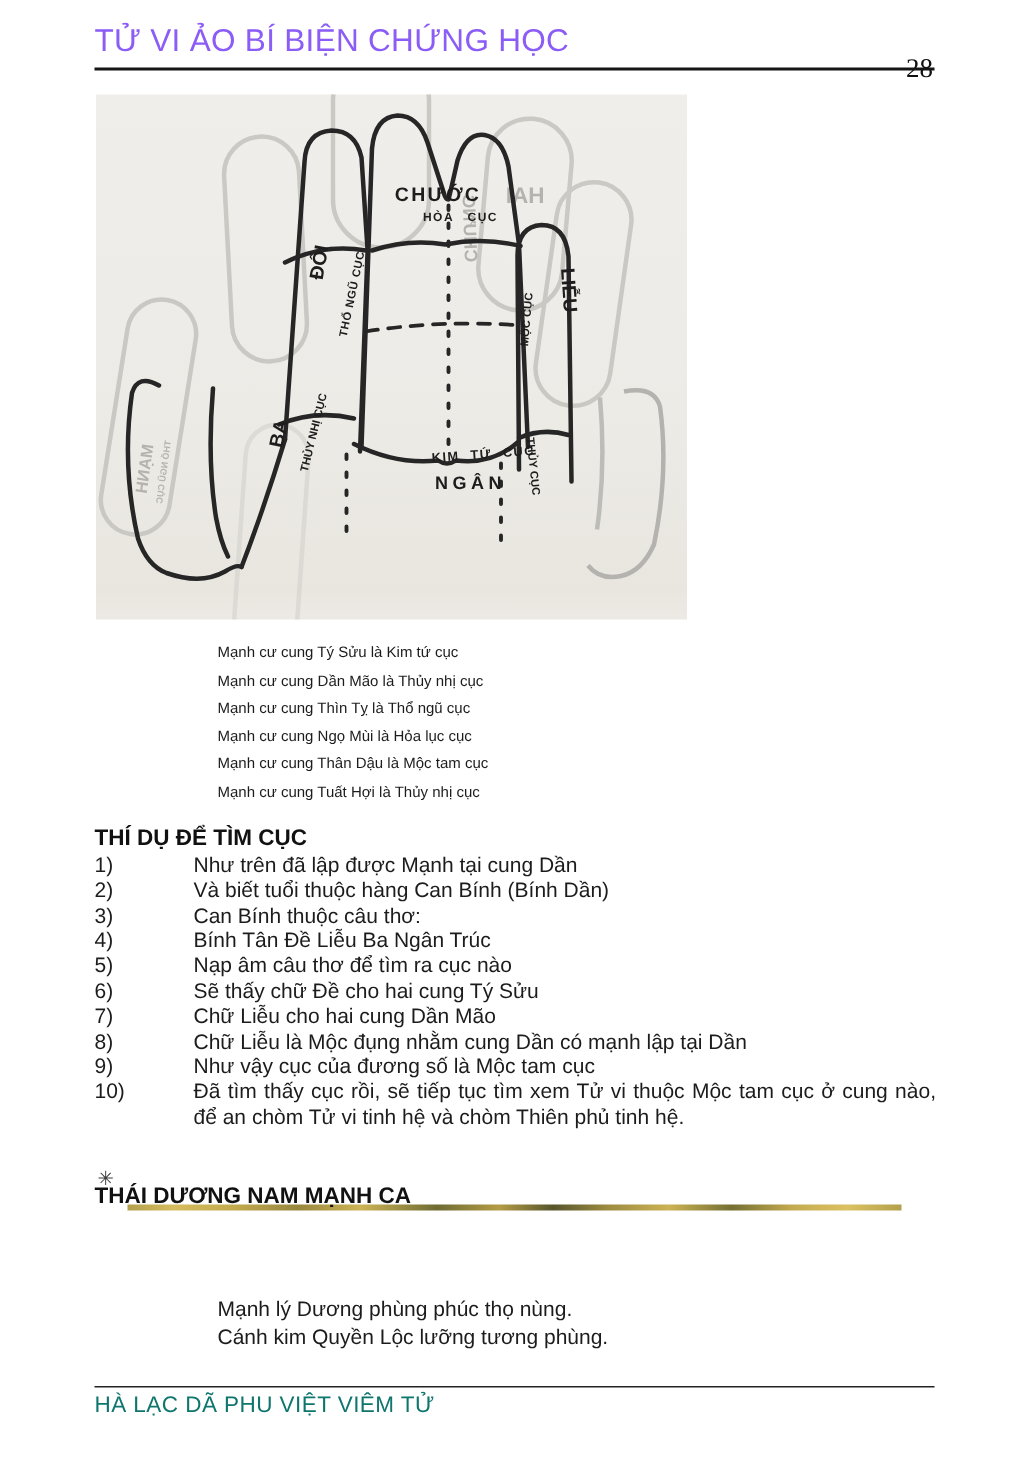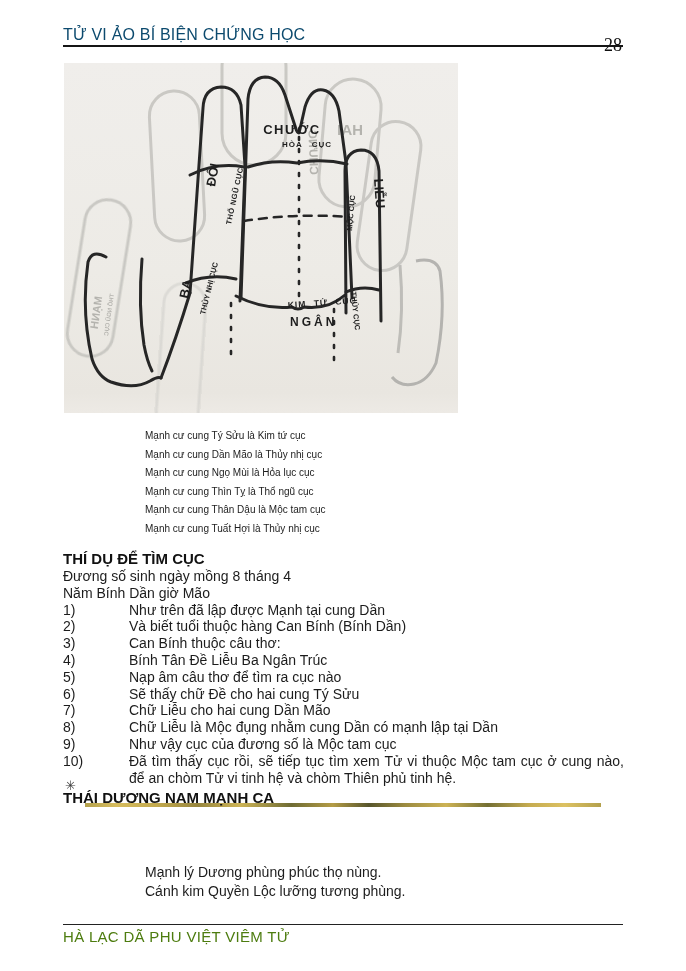--- a/index.html
+++ b/index.html
@@ -1,20 +1,20 @@
 <!DOCTYPE html>
 <html><head>
 <meta charset="utf-8">
 <style>
   html,body{margin:0;padding:0;background:#ffffff;}
   body{width:686px;height:971px;font-family:"Liberation Sans","DejaVu Sans",sans-serif;color:#1c1c1c;}
   .page{position:relative;width:686px;height:971px;background:#fff;overflow:hidden;}
 
   
-  .hdr-title{position:absolute;left:63px;top:26px;font-size:16px;letter-spacing:.2px;color:#0c4a6e;white-space:nowrap;}
+  .hdr-title{position:absolute;left:63px;top:16px;font-size:21px;letter-spacing:.2px;color:#8b5cf6;white-space:nowrap;}
   .hdr-num{position:absolute;right:64px;top:35px;font-family:"Liberation Serif","DejaVu Serif",serif;font-size:18px;color:#111;}
   .hdr-rule{position:absolute;left:63px;top:45px;width:560px;height:2px;background:#151515;}
 
   
   .figure{position:absolute;left:64px;top:63px;width:394px;height:350px;
           background:linear-gradient(180deg,#f0eeeb 0%,#edebe6 60%,#e9e6e0 94%,#edeae5 100%);}
   .figure svg{display:block;width:394px;height:350px;}
 
   
   .cuc-list{position:absolute;left:145px;top:427px;font-size:10px;line-height:18.5px;}
@@ -31,21 +31,21 @@
   .asterisk{position:absolute;left:65px;top:778px;font-size:13px;color:#3a3a3a;}
   .gold-rule{position:absolute;left:85px;top:803px;width:516px;height:4px;
     background:linear-gradient(90deg,#b3a04c 0%,#d6bc5e 6%,#c2a94e 14%,#97863e 22%,#cdb456 30%,#6e6b33 40%,#b49c46 48%,#57552c 55%,#9c8b40 62%,#ccb254 70%,#746f33 78%,#c5ab50 86%,#dcc162 93%,#b3a04c 100%);}
 
   
   .song-h2{position:absolute;left:63px;top:789px;margin:0;font-size:15px;font-weight:bold;color:#111;white-space:nowrap;}
   .verse{position:absolute;left:145px;top:863px;font-size:14px;line-height:18.5px;}
 
   
   .ftr-rule{position:absolute;left:63px;top:924px;width:560px;height:1px;background:#222;}
-  .ftr-text{position:absolute;left:63px;top:928px;font-size:15px;letter-spacing:.3px;color:#4d7c0f;white-space:nowrap;}
+  .ftr-text{position:absolute;left:63px;top:928px;font-size:15px;letter-spacing:.3px;color:#0f766e;white-space:nowrap;}
 </style>
 </head>
 <body>
 
 <div class="page">
 
   <span class="hdr-title">TỬ VI ẢO BÍ BIỆN CHỨNG HỌC</span>
   <span class="hdr-num">28</span>
   <div class="hdr-rule"></div>
 
@@ -107,32 +107,28 @@
         <text x="224" y="245" font-size="8.5" letter-spacing="1" word-spacing="4" transform="rotate(-4 224 245)">KIM TỨ CỤC</text>
         <text x="226" y="263" font-size="12" letter-spacing="3">NGÂN</text>
         <text font-size="7.5" transform="translate(287 229) rotate(84)">THỦY CỤC</text>
       </g>
     </svg>
   </figure>
 
   <div class="cuc-list">
       <div class="cuc-line">Mạnh cư cung Tý Sửu là Kim tứ cục</div>
       <div class="cuc-line">Mạnh cư cung Dần Mão là Thủy nhị cục</div>
+      <div class="cuc-line">Mạnh cư cung Thìn Tỵ là Thổ ngũ cục</div>
       <div class="cuc-line">Mạnh cư cung Ngọ Mùi là Hỏa lục cục</div>
-      <div class="cuc-line">Mạnh cư cung Thìn Tỵ là Thổ ngũ cục</div>
       <div class="cuc-line">Mạnh cư cung Thân Dậu là Mộc tam cục</div>
       <div class="cuc-line">Mạnh cư cung Tuất Hợi là Thủy nhị cục</div>
     </div>
 
   <section class="example">
     <h2>THÍ DỤ ĐỂ TÌM CỤC</h2>
-    <div>
-        <div class="intro-line">Đương số sinh ngày mồng 8 tháng 4</div>
-        <div class="intro-line">Năm Bính Dần giờ Mão</div>
-      </div>
     <div>
         <div class="step">
         <span class="step-num">1)</span>
         <span class="step-text">Như trên đã lập được Mạnh tại cung Dần</span>
       </div>
         <div class="step">
         <span class="step-num">2)</span>
         <span class="step-text">Và biết tuổi thuộc hàng Can Bính (Bính Dần)</span>
       </div>
         <div class="step">

